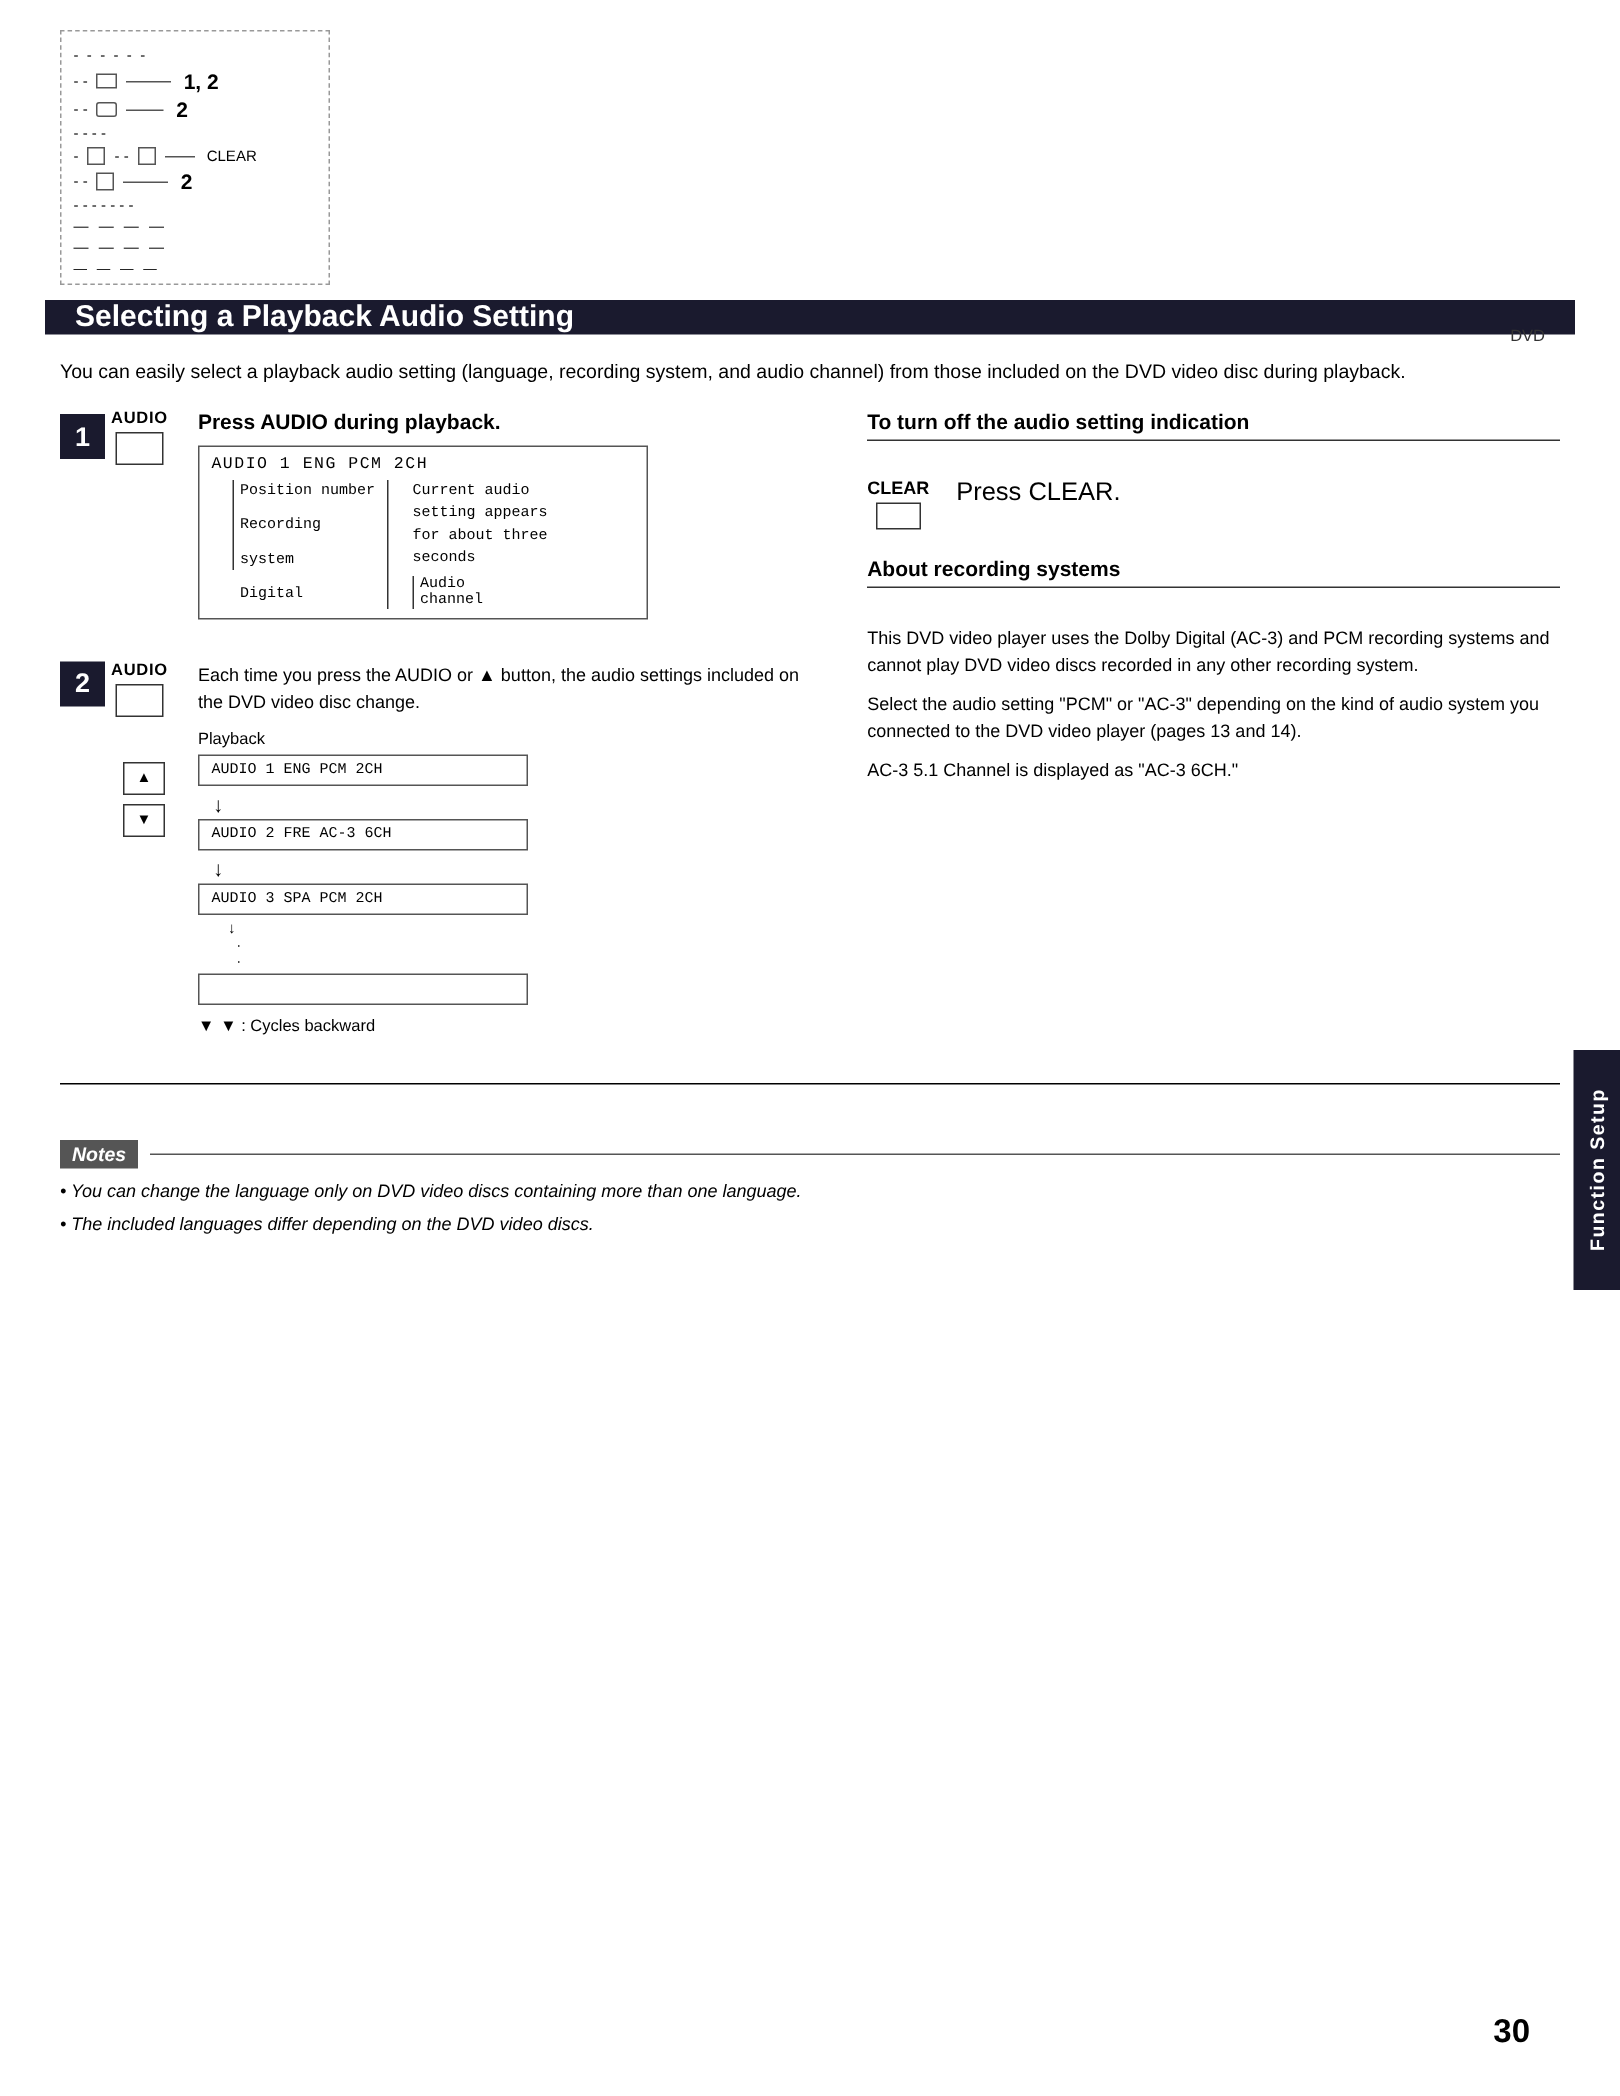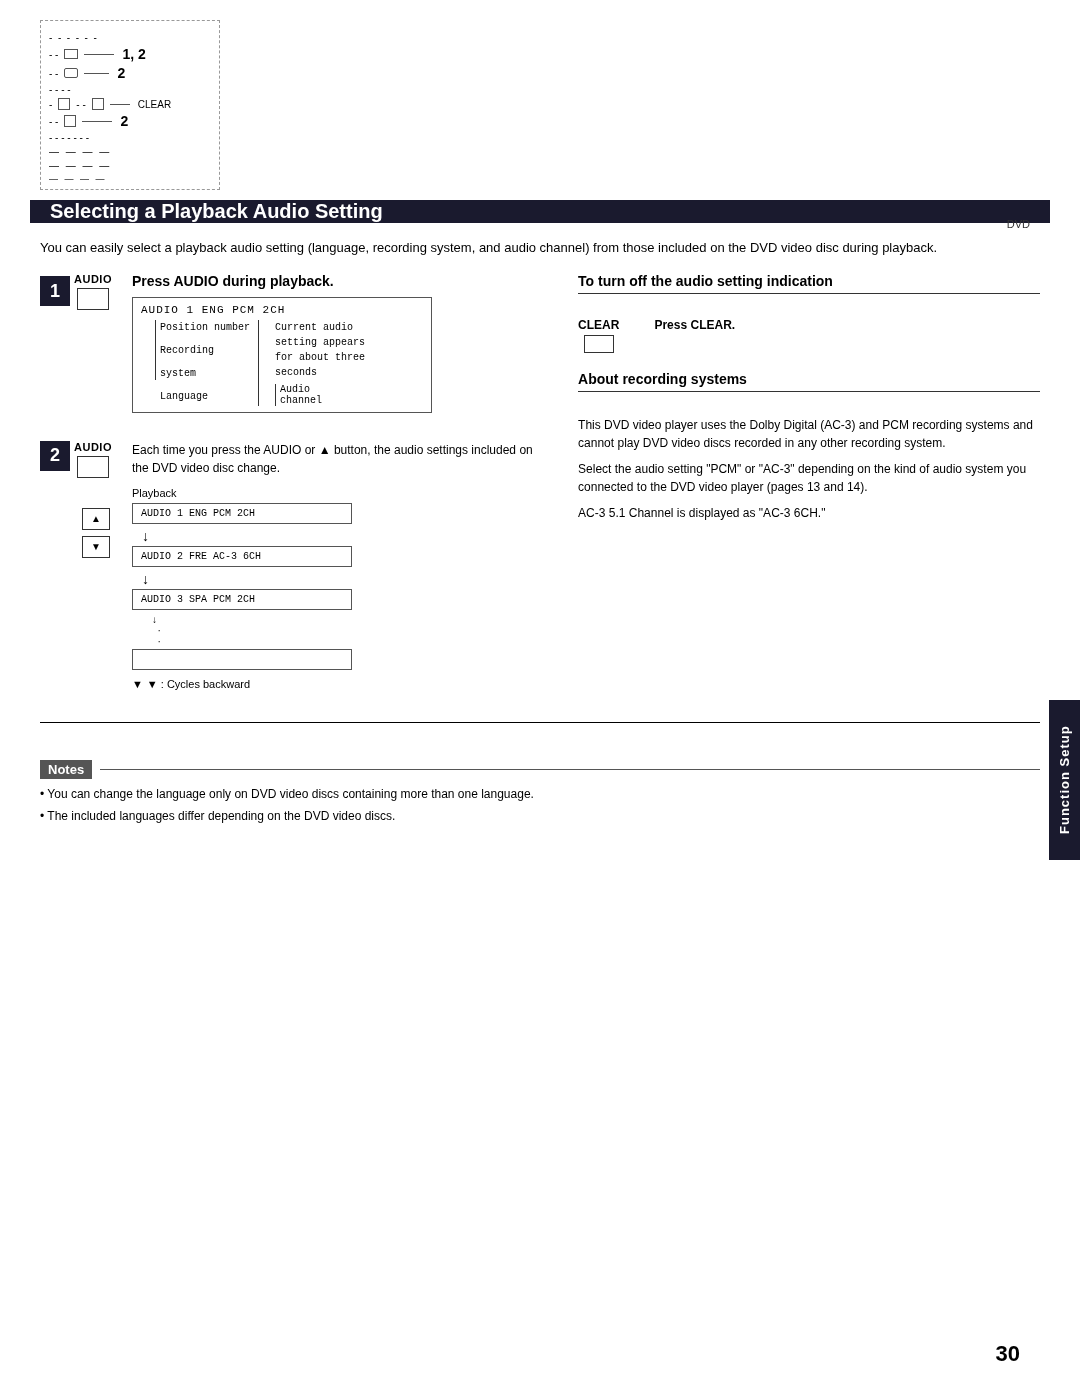--- a/index.html
+++ b/index.html
@@ -171,20 +171,21 @@
       margin-top: 8px;
       display: flex;
       align-items: center;
       gap: 4px;
     }
 
     
     .notes-section {
       margin: 0 40px;
       padding-top: 10px;
+      font-style: italic;
     }
     .notes-content {
       font-size: 12px;
       line-height: 1.6;
     }
     .note-item {
       margin-bottom: 3px;
     }
     .note-item::before {
       content: "• ";
@@ -353,21 +354,21 @@
 
           <div class="conn-area">
             <div class="conn-diagram">
               <div class="conn-header">AUDIO 1  ENG PCM  2CH</div>
               <div style="display:flex;margin-top:4px;">
                 <div style="border-left:1px solid #333;margin-left:14px;margin-right:4px;height:60px;"></div>
                 <div style="display:flex;flex-direction:column;justify-content:space-between;font-size:10px;line-height:1.6;">
                   <div>Position number</div>
                   <div>Recording</div>
                   <div>system</div>
-                  <div>Language</div>
+                  <div>Digital</div>
                 </div>
                 <div style="margin-left:8px;border-left:1px solid #333;padding-left:16px;">
                   <div style="font-size:10px;line-height:1.5;">
                     <div>Current audio</div>
                     <div>setting appears</div>
                     <div>for about three</div>
                     <div>seconds</div>
                   </div>
                   <div style="margin-top:4px;font-size:10px;border-left:1px solid #333;padding-left:4px;">
                     <div>Audio</div>
@@ -418,21 +419,21 @@
 
     <div class="col-right">
 
       <div class="right-section">
         <div class="right-section-title">To turn off the audio setting indication</div>
         <div class="clear-section">
           <div style="display:flex;flex-direction:column;align-items:center;gap:3px;">
             <span class="clear-label">CLEAR</span>
             <div class="small-btn"></div>
           </div>
-          <div style="font-size:12px;font-weight:bold;margin-left:25px;">Press CLEAR.</div>
+          <div style="font-size:17px;font-weight:normal;margin-left:8px;">Press CLEAR.</div>
         </div>
       </div>
 
       <div class="right-section">
         <div class="right-section-title">About recording systems</div>
         <div class="right-section-content">
           <p style="margin-bottom:8px;">This DVD video player uses the Dolby Digital (AC-3) and PCM recording systems and cannot play DVD video discs recorded in any other recording system.</p>
           <p style="margin-bottom:8px;">Select the audio setting "PCM" or "AC-3" depending on the kind of audio system you connected to the DVD video player (pages 13 and 14).</p>
           <p>AC-3 5.1 Channel is displayed as "AC-3 6CH."</p>
         </div>

